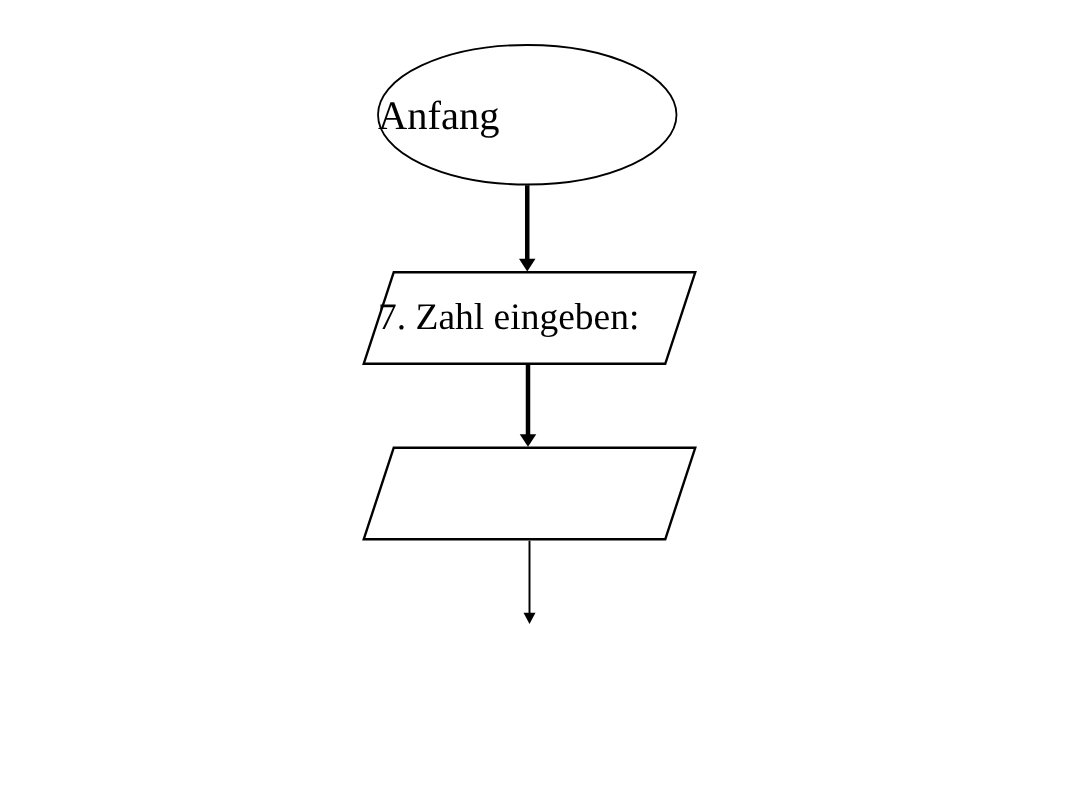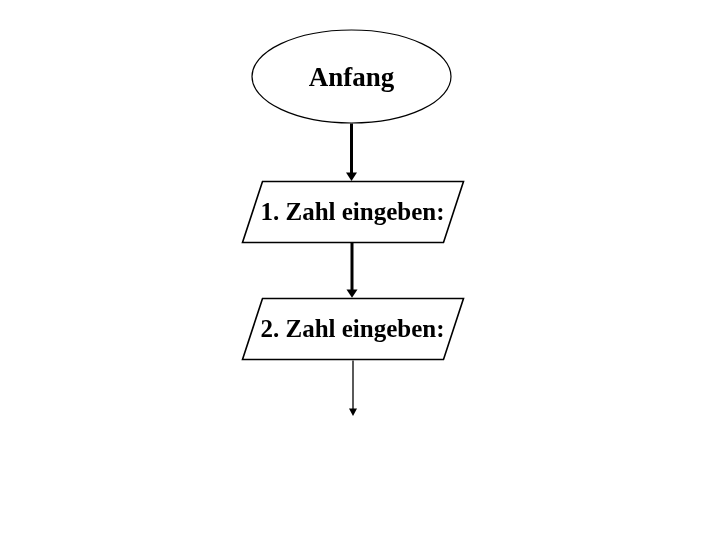--- a/index.html
+++ b/index.html
@@ -23,26 +23,25 @@
     position: absolute;
     left: 0;
     top: 0;
     width: 720px;
     height: 540px;
   }
   .node-label {
     position: absolute;
     display: flex;
     flex-direction: column;
-    align-items: center;
+    align-items: flex-start;
     justify-content: center;
     text-align: center;
     color: #000000;
     pointer-events: none;
-    font-weight: bold;
   }
   .start-label {
     left: 252px;
     top: 30px;
     width: 199px;
     height: 93px;
     font-size: 27px;
     line-height: 30px;
   }
   .para-label {
@@ -76,20 +75,19 @@
 
     <line x1="353" y1="360.5" x2="353" y2="409.5" stroke="#000000" stroke-width="1.3"></line>
     <polygon points="353,416 349,408.5 357,408.5" fill="#000000"></polygon>
   </svg>
 
   <div class="node-label start-label">
     <div>Anfang</div>
   </div>
 
   <div class="node-label para-label para-label-1">
-    <div>1. Zahl eingeben:</div>
+    <div>7. Zahl eingeben:</div>
   </div>
 
   <div class="node-label para-label para-label-2">
-    <div>2. Zahl eingeben:</div>
   </div>
 
 </div>
 
 </body></html>

